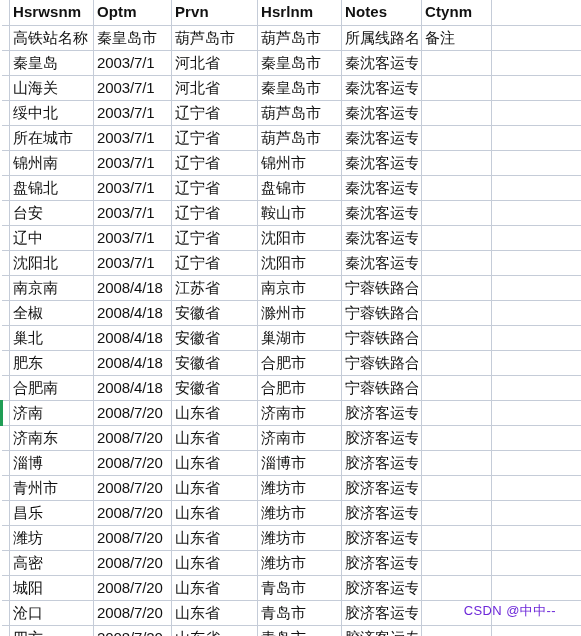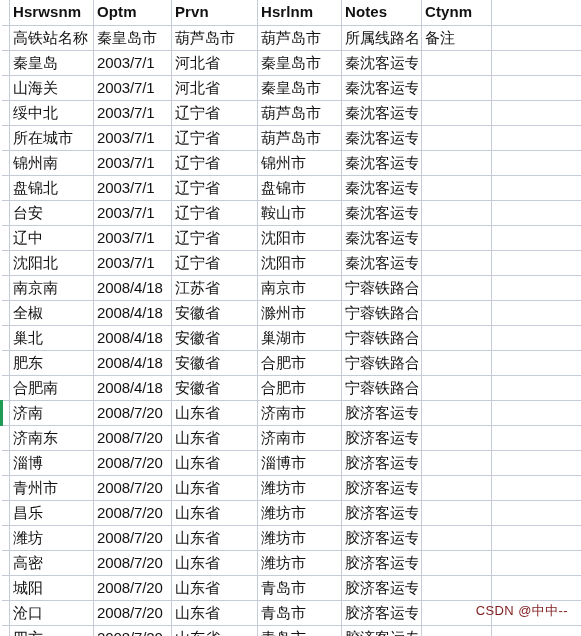--- a/index.html
+++ b/index.html
@@ -68,24 +68,24 @@
   td.num{
     font-size:15px;
     color:#111111;
     letter-spacing:-0.1px;
   }
   td.blank{}
   .clip{display:block;overflow:hidden;white-space:nowrap;}
 
   #watermark{
     position:absolute;
-    right:13px;
+    right:25px;
     bottom:16px;
     font-size:13px;
-    color:#7f1d1d;
+    color:#6d28d9;
     letter-spacing:0.4px;
     pointer-events:none;
     font-family:"Liberation Sans","DejaVu Sans",sans-serif;
   }
 </style>
 </head>
 <body>
 
 <div id="sheet">
   <table class="grid">

